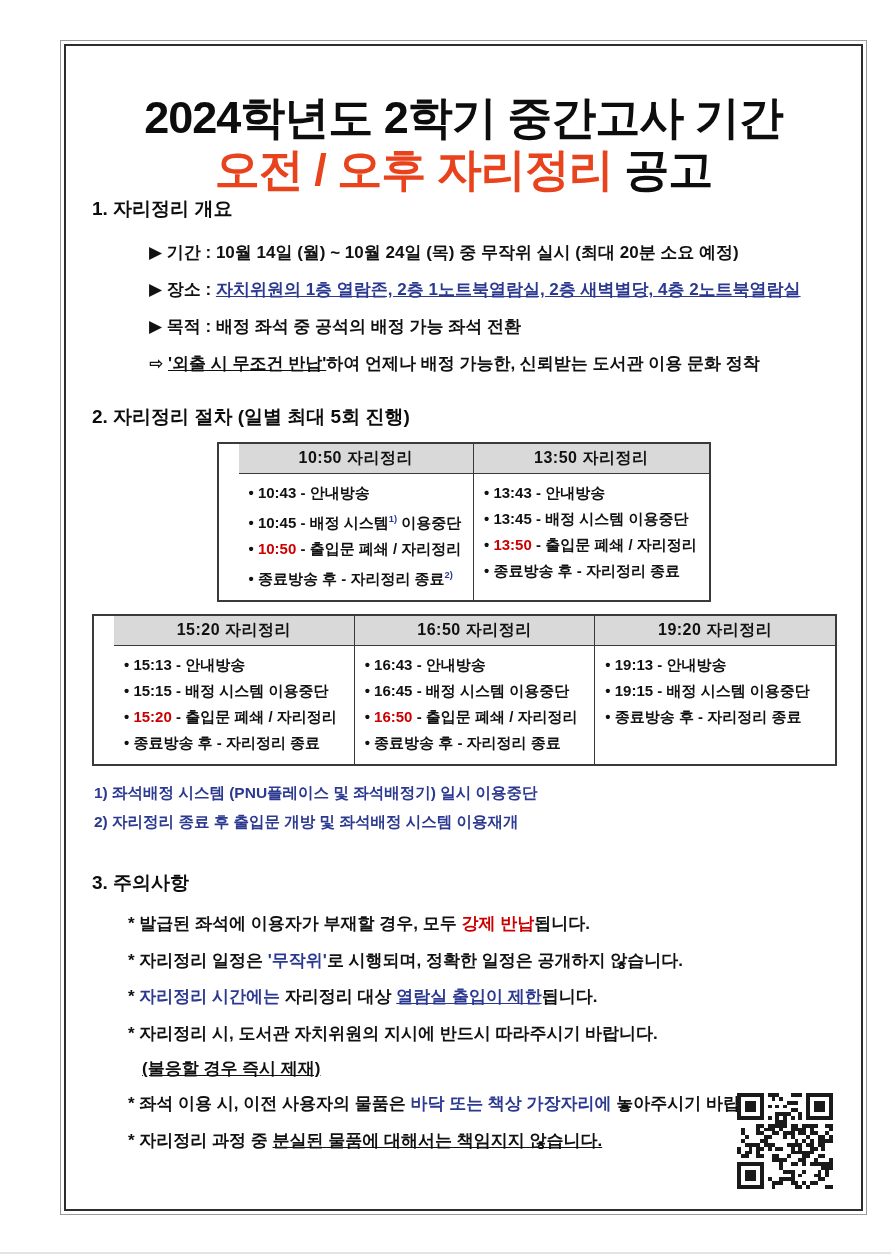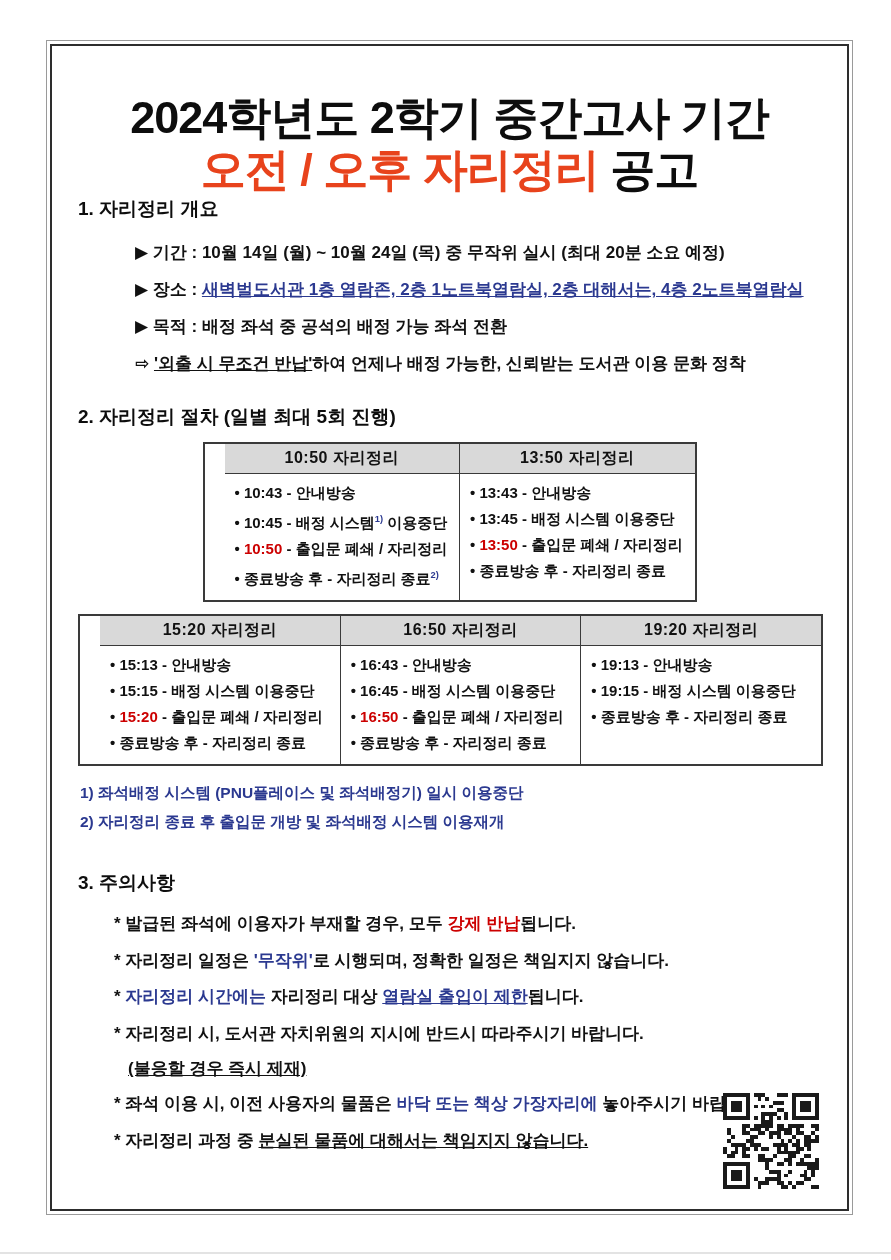--- a/index.html
+++ b/index.html
@@ -2,21 +2,21 @@
 <html><head>
 <meta charset="utf-8">
 <style>
   html,body{margin:0;padding:0;}
   body{
     width:891px;height:1260px;position:relative;background:#ffffff;
     font-family:"Liberation Sans","DejaVu Sans",sans-serif;color:#111;
   }
   .bottom-edge{position:absolute;left:0;right:0;bottom:6px;border-top:2px solid #e3e3e3;}
   .frame-outer{
-    position:absolute;left:46px;top:40px;width:807px;height:1175px;
+    position:absolute;left:60px;top:40px;width:807px;height:1175px;
     box-sizing:border-box;border:1px solid #9a9a9a;padding:3px;background:#fff;
   }
   .frame{
     box-sizing:border-box;width:100%;height:100%;border:2px solid #2d2d2d;
     padding:20px 26px;overflow:hidden;position:relative;background:#fff;
   }
   h1.title{
     text-align:center;margin:26px 0 0;font-size:45px;font-weight:900;
     letter-spacing:-1px;line-height:1.16;color:#0d0d0d;
   }
@@ -56,21 +56,21 @@
 
     <h1 class="title">
       <span>2024학년도 2학기 중간고사 기간</span><br>
       <span class="accent">오전 / 오후 자리정리</span><span> 공고</span>
     </h1>
 
     <div id="section1">
       <p class="sec-heading">1. 자리정리 개요</p>
       <div class="s1-items">
         <div class="s1-item"><span>▶ 기간 : 10월 14일 (월) ~ 10월 24일 (목) 중 무작위 실시 (최대 20분 소요 예정)</span></div>
-        <div class="s1-item"><span>▶ 장소 : </span><span class="u" style="color: rgb(43, 57, 144);">새벽벌도서관 1층 열람존, 2층 1노트북열람실, 2층 대해서는, 4층 2노트북열람실</span></div>
+        <div class="s1-item"><span>▶ 장소 : </span><span class="u" style="color: rgb(43, 57, 144);">자치위원의 1층 열람존, 2층 1노트북열람실, 2층 새벽별당, 4층 2노트북열람실</span></div>
         <div class="s1-item"><span>▶ 목적 : 배정 좌석 중 공석의 배정 가능 좌석 전환</span></div>
         <div class="s1-item"><span>⇨ </span><span class="u">'외출 시 무조건 반납'</span><span>하여 언제나 배정 가능한, 신뢰받는 도서관 이용 문화 정착</span></div>
       </div>
     </div>
 
     <div id="section2">
       <p class="sec-heading">2. 자리정리 절차 (일별 최대 5회 진행)</p>
 
       <div class="stable t1">
         <div class="col">
@@ -125,21 +125,21 @@
       <div class="footnotes">
         <div class="footnote">1) 좌석배정 시스템 (PNU플레이스 및 좌석배정기) 일시 이용중단</div>
         <div class="footnote">2) 자리정리 종료 후 출입문 개방 및 좌석배정 시스템 이용재개</div>
       </div>
     </div>
 
     <div id="section3">
       <p class="sec-heading">3. 주의사항</p>
       <div class="notes">
         <div class="note"><span>* 발급된 좌석에 이용자가 부재할 경우, 모두 </span><span style="color: rgb(204, 0, 0);">강제 반납</span><span>됩니다.</span></div>
-        <div class="note"><span>* 자리정리 일정은 </span><span style="color: rgb(43, 57, 144);">'무작위'</span><span>로 시행되며, 정확한 일정은 책임지지 않습니다.</span></div>
+        <div class="note"><span>* 자리정리 일정은 </span><span style="color: rgb(43, 57, 144);">'무작위'</span><span>로 시행되며, 정확한 일정은 공개하지 않습니다.</span></div>
         <div class="note"><span>* </span><span style="color: rgb(43, 57, 144);">자리정리 시간에는</span><span> 자리정리 대상 </span><span class="u" style="color: rgb(43, 57, 144);">열람실 출입이 제한</span><span>됩니다.</span></div>
         <div class="note"><span>* 자리정리 시, 도서관 자치위원의 지시에 반드시 따라주시기 바랍니다.</span></div>
         <div class="note sub"><span class="u">(불응할 경우 즉시 제재)</span></div>
         <div class="note"><span>* 좌석 이용 시, 이전 사용자의 물품은 </span><span style="color: rgb(43, 57, 144);">바닥 또는 책상 가장자리에</span><span> 놓아주시기 바랍니다.</span></div>
         <div class="note"><span>* 자리정리 과정 중 </span><span class="u">분실된 물품에 대해서는 책임지지 않습니다.</span></div>
       </div>
     </div>
 
     <svg class="qr" viewBox="0 0 25 25" aria-hidden="true" shape-rendering="crispEdges">
         <rect width="25" height="25" fill="#fff"></rect>

